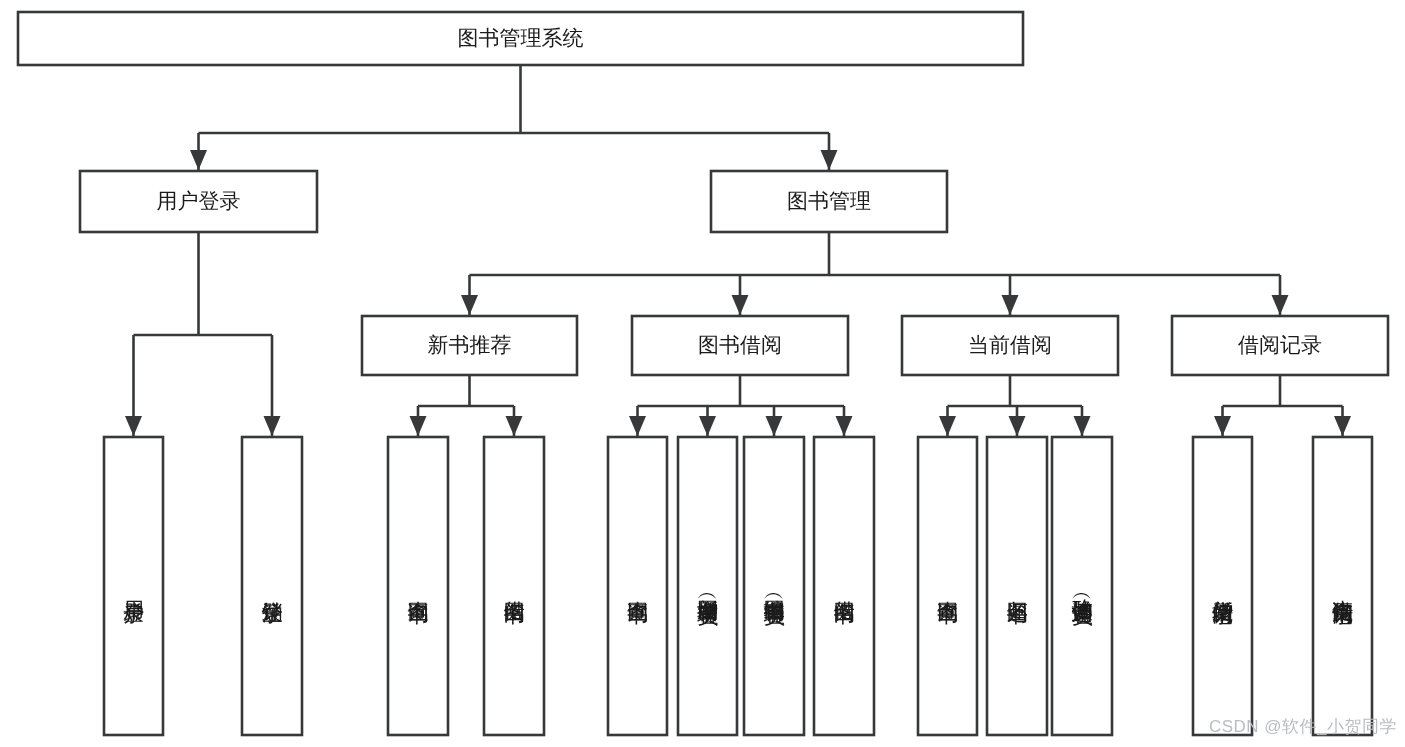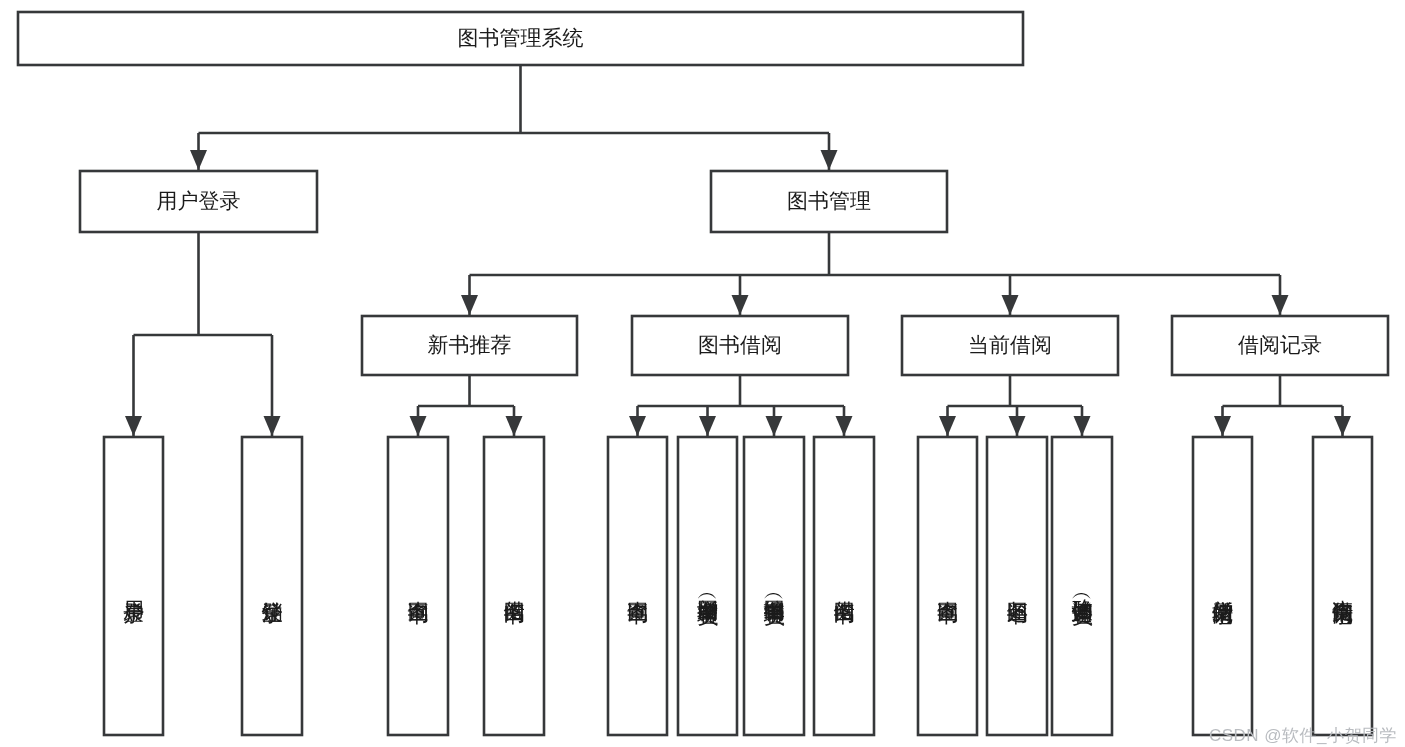--- a/index.html
+++ b/index.html
@@ -61,21 +61,21 @@
     display: flex;
     align-items: center;
     justify-content: center;
     text-align: center;
     white-space: nowrap;
     pointer-events: none;
   }
   #watermark {
     position: absolute;
     right: 8px;
-    bottom: 0;
+    bottom: 9px;
     font-family: "Liberation Sans", "DejaVu Sans", sans-serif;
     font-size: 17px;
     color: #b9bcc0;
     letter-spacing: 0.5px;
     white-space: nowrap;
   }
 </style>
 </head>
 <body>
 

